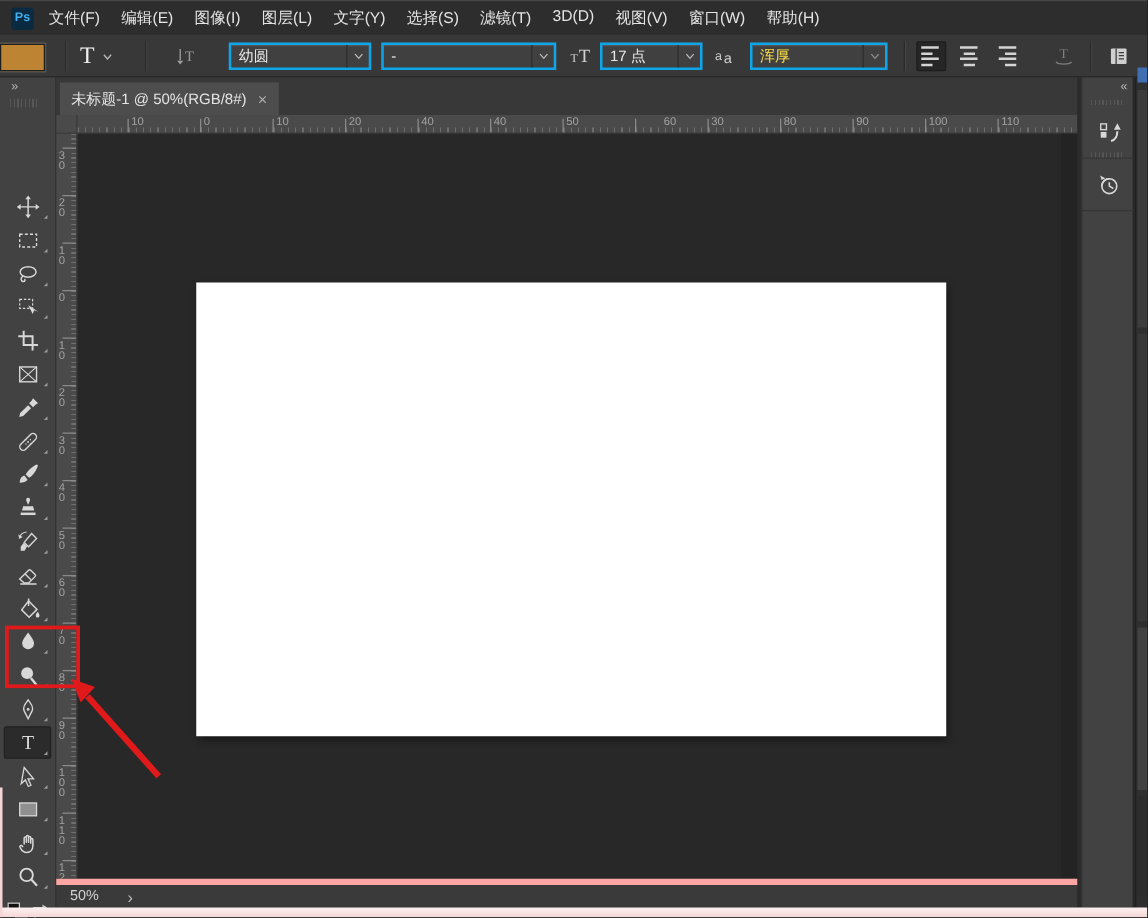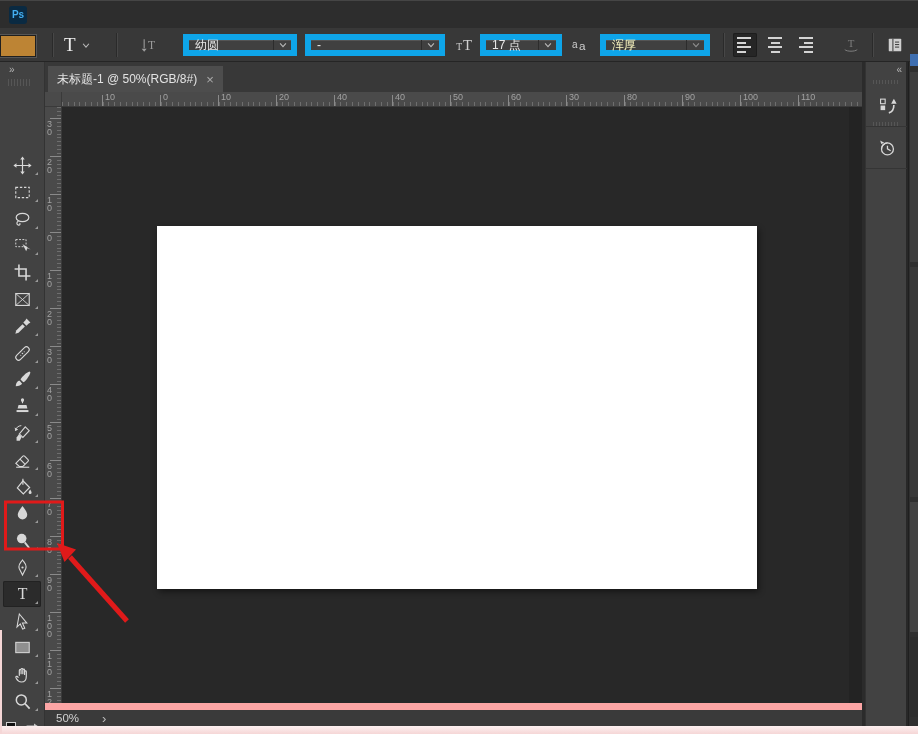--- a/index.html
+++ b/index.html
@@ -12,24 +12,24 @@
   #menu-bar{left:0;top:0;width:918px;height:28px;background:#2d2d2d;border-top:1px solid #454545;
             display:flex;align-items:center;box-sizing:border-box;}
   #ps-logo{width:18px;height:18px;margin:0 12px 0 9px;background:#0a2a42;border-radius:3px;
            color:#43aef0;font-size:10px;font-weight:bold;display:flex;align-items:center;justify-content:center;}
   .menu-item{color:#e4e4e4;font-size:12.5px;margin-right:17px;white-space:nowrap;cursor:default;}
 
   
   #options-bar{left:0;top:28px;width:918px;height:34px;background:#383838;border-bottom:1px solid #252525;box-sizing:border-box;}
   .opt{position:absolute;top:0;height:34px;display:flex;align-items:center;color:#d6d6d6;}
   .vsep{position:absolute;top:5px;width:1px;height:24px;background:#2a2a2a;border-right:1px solid #474747;}
-  .field{position:absolute;top:6px;height:22px;background:#404040;border:6px solid #0ea5e9;
+  .field{position:absolute;top:6px;height:22px;background:#404040;border:2px solid #0ea5e9;
          box-shadow:inset 0 1px 0 #555;display:flex;align-items:center;box-sizing:border-box;}
   .field .val{flex:1;padding:0 6px;font-size:12px;color:#e8e8e8;white-space:nowrap;overflow:hidden;}
-  .field .val.dim{color:#fef9c3;}
+  .field .val.dim{color:#fde047;}
   .field .chev{width:17px;align-self:stretch;border-left:1px solid #2c2c2c;display:flex;align-items:center;justify-content:center;}
   .icon-btn{display:flex;align-items:center;justify-content:center;color:#cfcfcf;}
   .align-btn{width:24px;height:24px;display:flex;align-items:center;justify-content:center;border-radius:2px;}
   .align-btn.sel{background:#262626;box-shadow:inset 0 0 0 1px #1d1d1d;}
   #opt-color-swatch{position:absolute;top:7px;width:34px;height:20px;border:1px solid #1f1f1f;box-shadow:0 0 0 1px #565656;}
 
   
   #tab-bar{left:45px;top:62px;width:817px;height:30px;background:#383838;}
   #doc-tab{position:absolute;left:3px;top:4px;height:26px;background:#4d4d4d;display:flex;align-items:center;
            padding:0 9px;color:#e3e3e3;font-size:12px;white-space:nowrap;}
@@ -60,21 +60,21 @@
   .htick{position:absolute;bottom:0;width:1px;height:11px;background:#8a8a8a;}
   .hlab{position:absolute;top:0;font-size:9px;color:#a2a2a2;}
   .vtick{position:absolute;right:0;height:1px;width:11px;background:#8a8a8a;}
   .vlab{position:absolute;left:2px;font-size:9px;line-height:8px;color:#a2a2a2;white-space:pre-line;}
   #pasteboard{left:62px;top:107px;width:800px;height:596px;background:#282828;}
   #scroll-track{position:absolute;right:0;top:0;width:13px;height:596px;background:#232323;}
   #canvas{position:absolute;left:95px;top:119px;width:600px;height:363px;background:#ffffff;
           box-shadow:2px 3px 6px rgba(0,0,0,0.45);}
 
   
-  #status-bar{left:45px;top:703px;width:817px;height:23px;background:#3a3a3a;border-top:7px solid #fca5a5;box-sizing:border-box;
+  #status-bar{left:45px;top:703px;width:817px;height:23px;background:#3a3a3a;border-top:5px solid #fca5a5;box-sizing:border-box;
               display:flex;align-items:center;color:#d2d2d2;font-size:11.5px;}
   #status-zoom{margin-left:11px;width:38px;}
   #status-doc{background:#474747;height:23px;display:flex;align-items:center;padding:0 10px;margin-left:4px;white-space:nowrap;}
   #status-chevron{margin-left:8px;color:#bdbdbd;font-size:13px;}
 
   
   #dock-sep{left:862px;top:62px;width:3px;height:664px;background:#2b2b2b;}
   #right-dock{left:865px;top:62px;width:41px;height:664px;background:#424242;border-left:1px solid #333;box-sizing:border-box;}
   #dock-header{position:absolute;right:5px;top:2px;color:#b4b4b4;font-size:10px;letter-spacing:-1px;}
   .dock-tile{position:absolute;left:0;width:41px;height:40px;border-bottom:1px solid #353535;
@@ -90,20 +90,33 @@
   #left-pink{left:0;top:630px;width:2px;height:104px;background:#f5d6d6;z-index:41;}
   svg{display:block;}
 </style>
 </head>
 <body>
 
 <div id="app">
 
   <div id="menu-bar" class="abs">
     <div id="ps-logo">Ps</div>
+    <div id="menu-items" style="display: flex;">
+        <span class="menu-item">文件(F)</span>
+        <span class="menu-item">编辑(E)</span>
+        <span class="menu-item">图像(I)</span>
+        <span class="menu-item">图层(L)</span>
+        <span class="menu-item">文字(Y)</span>
+        <span class="menu-item">选择(S)</span>
+        <span class="menu-item">滤镜(T)</span>
+        <span class="menu-item">3D(D)</span>
+        <span class="menu-item">视图(V)</span>
+        <span class="menu-item">窗口(W)</span>
+        <span class="menu-item">帮助(H)</span>
+      </div>
   </div>
 
   <div id="options-bar" class="abs">
     <div class="opt icon-btn" style="left:14px;width:26px;">
       <svg viewBox="0 0 24 24" width="19" height="19">
           <path d="M12 4l9 8.2h-3V20h-4.3v-4.8h-3.4V20H6v-7.8H3z" fill="currentColor"></path>
         </svg>
     </div>
     <div class="vsep" style="left:52px;"></div>
     <div class="opt" style="left:64px;width:36px;">
@@ -403,21 +416,21 @@
       <div class="hlab" style="left: 159px;">10</div>
       <div class="htick" style="left: 214px;"></div>
       <div class="hlab" style="left: 217px;">20</div>
       <div class="htick" style="left: 272px;"></div>
       <div class="hlab" style="left: 275px;">40</div>
       <div class="htick" style="left: 330px;"></div>
       <div class="hlab" style="left: 333px;">40</div>
       <div class="htick" style="left: 388px;"></div>
       <div class="hlab" style="left: 391px;">50</div>
       <div class="htick" style="left: 446px;"></div>
-      <div class="hlab" style="left: 449px;">60</div>
+      <div class="hlab" style="left: 469px;">60</div>
       <div class="htick" style="left: 504px;"></div>
       <div class="hlab" style="left: 507px;">30</div>
       <div class="htick" style="left: 562px;"></div>
       <div class="hlab" style="left: 565px;">80</div>
       <div class="htick" style="left: 620px;"></div>
       <div class="hlab" style="left: 623px;">90</div>
       <div class="htick" style="left: 678px;"></div>
       <div class="hlab" style="left: 681px;">100</div>
       <div class="htick" style="left: 736px;"></div>
       <div class="hlab" style="left: 739px;">110</div>

